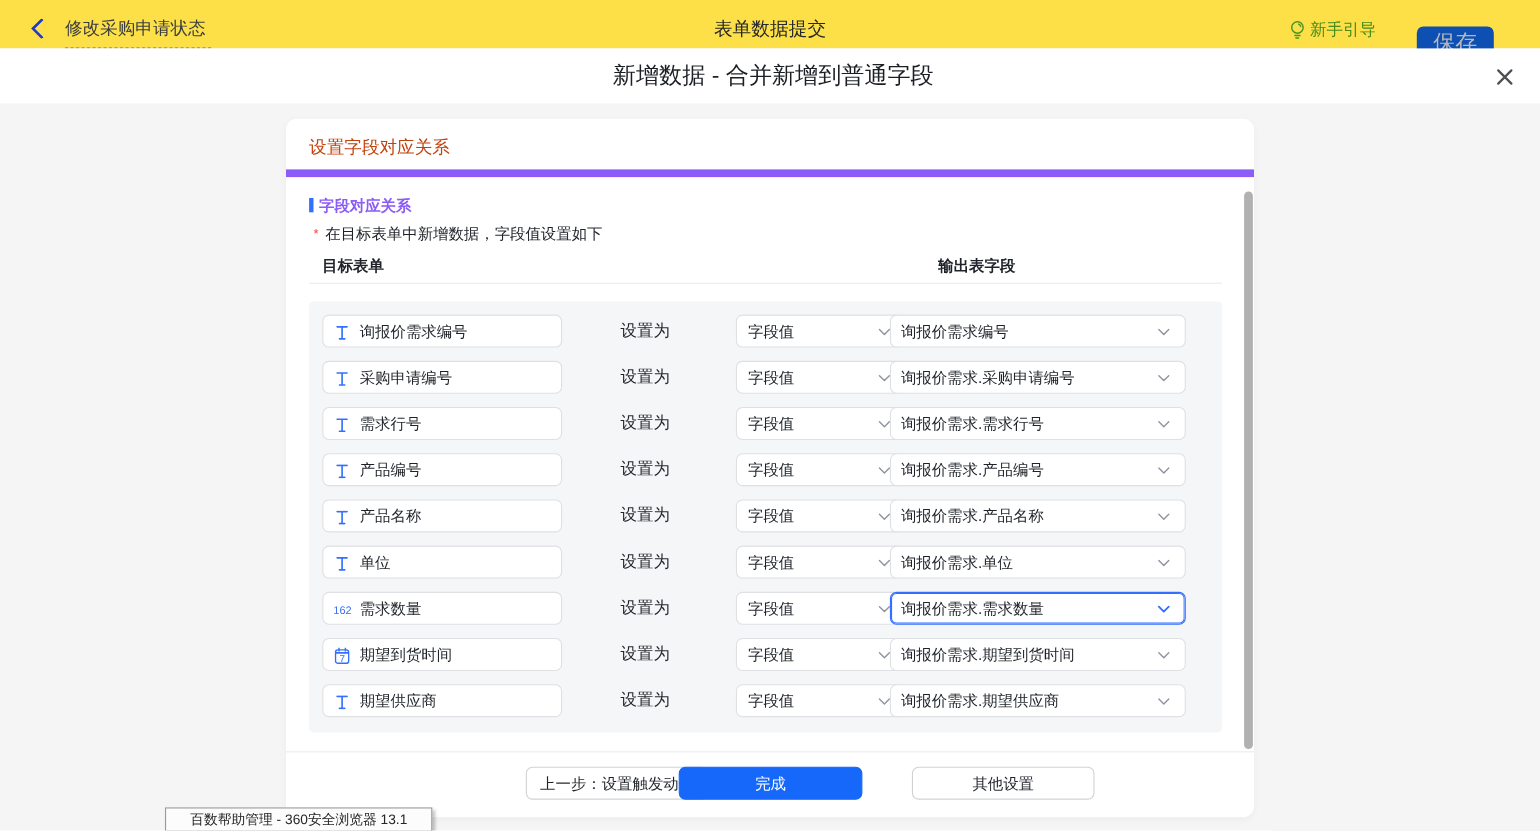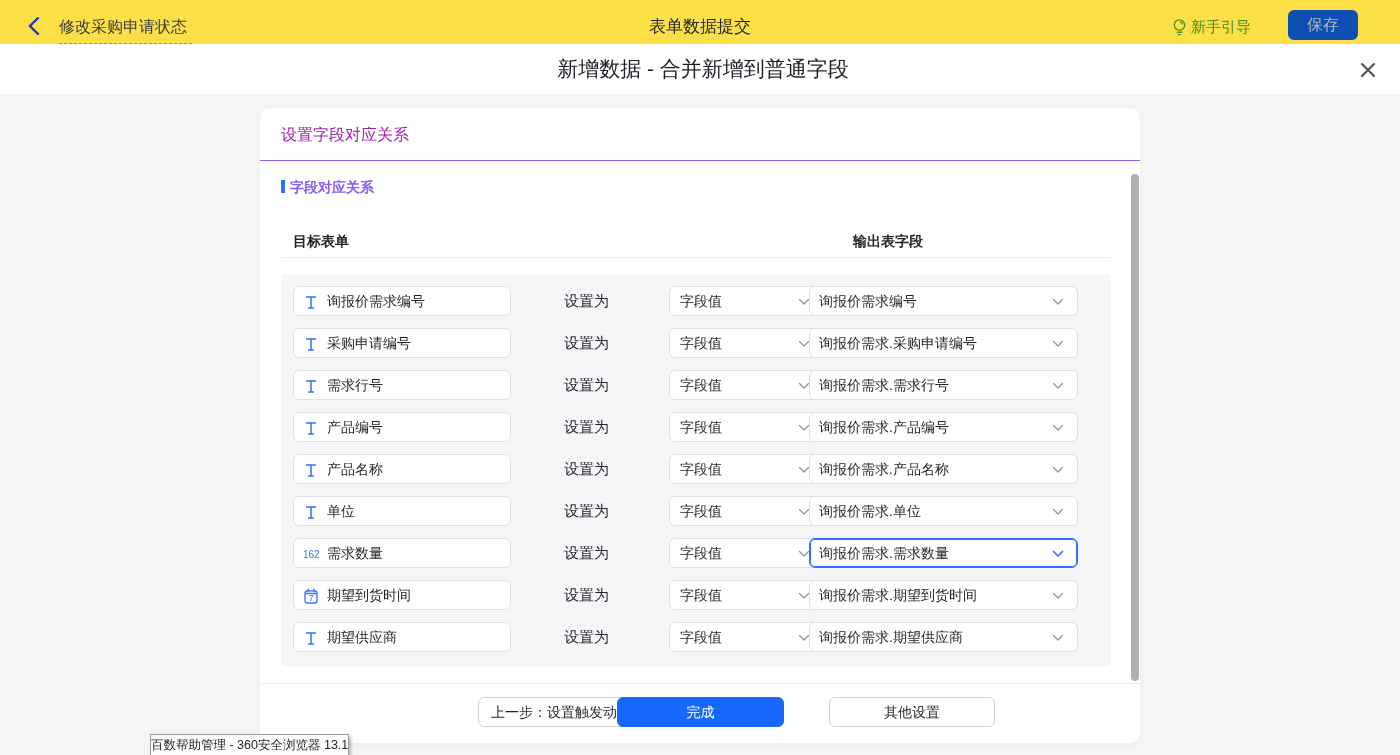--- a/index.html
+++ b/index.html
@@ -5,28 +5,28 @@
   * { margin:0; padding:0; box-sizing:border-box; }
   html,body { width:1400px; height:755px; overflow:hidden; }
   body { font-family:"Liberation Sans", sans-serif; background:#f5f5f5; position:relative; color:#1f2329; }
   
   .topbar { position:absolute; left:0; top:0; width:1400px; height:44px; background:#fde047; }
   .back { position:absolute; left:27px; top:17px; width:13px; height:18px; }
   .tb-title { position:absolute; left:59px; top:19px; font-size:16px; line-height:16px; color:#3a3d40; padding-bottom:8px; border-bottom:1px dashed #8f8f8f; padding-right:5px; }
   .tb-center { position:absolute; left:0; right:0; top:18px; text-align:center; font-size:17px; line-height:17px; color:#26282a; }
   .guide { position:absolute; left:1173px; top:18px; font-size:15px; line-height:18px; color:#478c1c; }
   
-  .savebtn { position:absolute; left:1288px; top:10px; width:70px; height:30px; background:#0d4fb2; color:#b5b9bd; font-size:16px; text-align:center; line-height:30px; border-radius:6px; }
+  .savebtn { position:absolute; left:1288px; top:24px; width:70px; height:30px; background:#0d4fb2; color:#b5b9bd; font-size:20px; text-align:center; line-height:30px; border-radius:6px; }
   
   .titlebar { position:absolute; left:0; top:44px; width:1400px; height:50px; background:#ffffff; }
   .titlebar h1 { font-size:21px; font-weight:400; text-align:center; line-height:50px; color:#1b1f24; text-indent:6px; }
   .close { position:absolute; left:1358px; top:60px; width:20px; height:20px; cursor:pointer; }
   
   .card { position:absolute; left:260px; top:108px; width:880px; height:635px; background:#fff; border-radius:10px; box-shadow:0 2px 8px rgba(0,0,0,0.04); }
-  .card-hd { height:53px; line-height:54px; padding-left:21px; font-size:16px; color:#a21caf; border-bottom:1px solid #8b5cf6; }
+  .card-hd { height:53px; line-height:54px; padding-left:21px; font-size:16px; color:#c2410c; border-bottom:7px solid #8b5cf6; }
   .sec-title { position:absolute; left:21px; top:71px; font-size:14px; font-weight:700; color:#8b5cf6; padding-left:9px; }
   .sec-title::before { content:""; position:absolute; left:0; top:1px; width:4px; height:13px; background:#3370ff; }
   .note { position:absolute; left:25px; top:96px; font-size:14px; color:#1f2329; }
   .note .star { color:#f54a45; font-size:12px; margin-right:6px; vertical-align:1px; }
   .colhead { position:absolute; top:125px; font-size:14px; font-weight:600; color:#1f2329; }
   .ch1 { left:33px; } .ch2 { left:561px;padding-left:32px; }
   .divider1 { position:absolute; left:21px; top:149px; width:830px; height:1px; background:#e9ebee; }
   .panel { position:absolute; left:21px; top:166px; width:830px; height:392px; background:#f5f6f7; border-radius:4px; }
   
   .row { position:absolute; left:0; width:830px; height:30px; }
@@ -40,21 +40,21 @@
   .dd1 .chev { right:9px; } .dd2 .chev { right:12px; }
   
   .sthumb { position:absolute; left:1131px; top:174px; width:8px; height:507px; background:#b1b1b1; border-radius:4px; }
   
   .foot-line { position:absolute; left:0; top:575px; width:880px; height:1px; background:#e9ebee; }
   .foot { position:absolute; left:0; top:589px; width:880px; height:30px; }
   .btn { position:absolute; top:0; height:30px; line-height:28px; font-size:14px; border-radius:6px; text-align:center; }
   .btn-plain { background:#fff; border:1px solid #d0d3d6; color:#1f2329;margin-left:36px; }
   .btn-blue { background:#1668fa; border:1px solid #1668fa; color:#fff; line-height:28px; }
   
-  .tip { position:absolute; left:150px; top:734px; height:22px; background:#fcfcfc; border:1px solid #9a9a9a; font-size:12.5px; line-height:20px; padding:0 0; color:#262626; box-shadow:2px 2px 3px rgba(0,0,0,0.25); }
+  .tip { position:absolute; left:150px; top:734px; height:22px; background:#fcfcfc; border:1px solid #9a9a9a; font-size:12.5px; line-height:20px; padding:0 22px; color:#262626; box-shadow:2px 2px 3px rgba(0,0,0,0.25); }
 </style>
 </head>
 <body>
   <div class="topbar">
     <svg class="back" viewBox="0 0 13 18">
       <path d="M10.8 1.2 L3 9 L10.8 16.8" fill="none" stroke="#2038c8" stroke-width="2.4" stroke-linecap="square" stroke-linejoin="miter"></path>
     </svg>
     <div class="tb-title">修改采购申请状态</div>
     <div class="tb-center">表单数据提交</div>
     <div class="guide"><svg width="13" height="18" viewBox="0 0 13 18" style="vertical-align:-4px;margin-right:5px;">
@@ -67,20 +67,21 @@
   <div class="titlebar">
     <h1>新增数据 - 合并新增到普通字段</h1>
   </div>
   <svg class="close" viewBox="0 0 20 20">
     <path d="M4 4 L16 16 M16 4 L4 16" stroke="#4c4f53" stroke-width="2" stroke-linecap="round"></path>
   </svg>
 
   <div class="card">
     <div class="card-hd">设置字段对应关系</div>
     <div class="sec-title">字段对应关系</div>
+    <div class="note"><span class="star">*</span>在目标表单中新增数据，字段值设置如下</div>
     <div class="colhead ch1">目标表单</div>
     <div class="colhead ch2">输出表字段</div>
     <div class="divider1"></div>
     <div class="panel" id="panel">
       <div class="row" style="top:12px">
     <div class="fbox"><span class="ficon"><svg width="12" height="13" viewBox="0 0 12 13" style="vertical-align:-3px">
               <path d="M1.5 1.1 h9 M6 1.1 v10.1 M3.6 12 h4.8" stroke="#3370ff" stroke-width="1.5" fill="none" stroke-linecap="round"></path>
             </svg></span>询报价需求编号</div>
     <div class="setwei">设置为</div>
     <div class="dd1">字段值<svg class="chev" viewBox="0 0 14 14">

